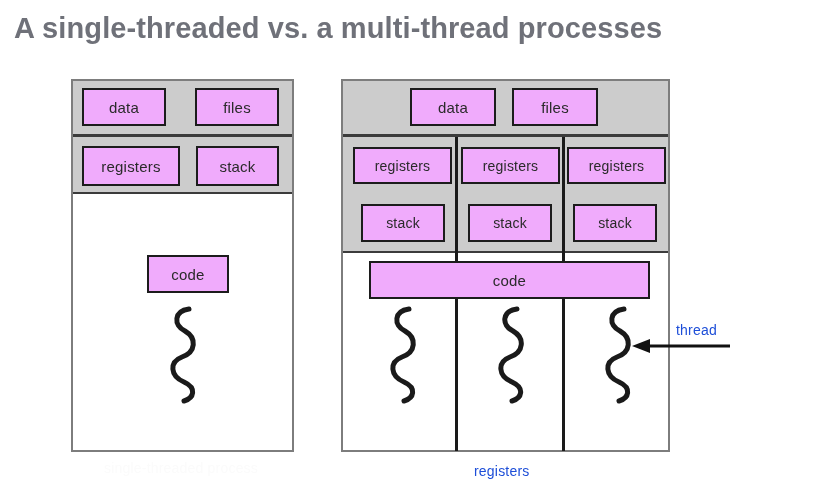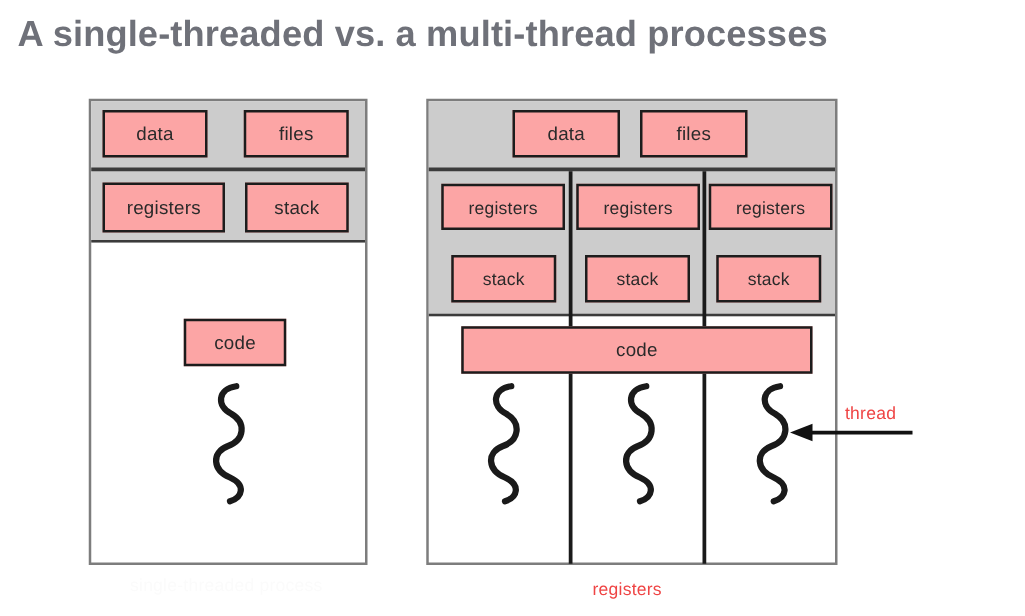--- a/index.html
+++ b/index.html
@@ -46,38 +46,38 @@
     background: #3b3b3b;
   }
   .vrule {
     position: absolute;
     background: #1a1a1a;
   }
   .cell {
     position: absolute;
     box-sizing: border-box;
     border: 2px solid #1c1c1c;
-    background: #fca5a5;
+    background: #f0abfc;
     display: flex;
     align-items: center;
     justify-content: center;
     font-size: 15px;
     color: #2a2a2a;
     letter-spacing: 0.2px;
   }
   .cell.small { font-size: 14px; }
 
   .squiggle {
     position: absolute;
   }
 
   .fig-label {
     position: absolute;
     font-size: 14px;
-    color: #ef4444;
+    color: #1d4ed8;
     white-space: nowrap;
     letter-spacing: 0.2px;
   }
   .fig-label.faint {
     color: #fbfbfb;
   }
 
   .arrow-wrap { position: absolute; }
 </style>
 </head>

